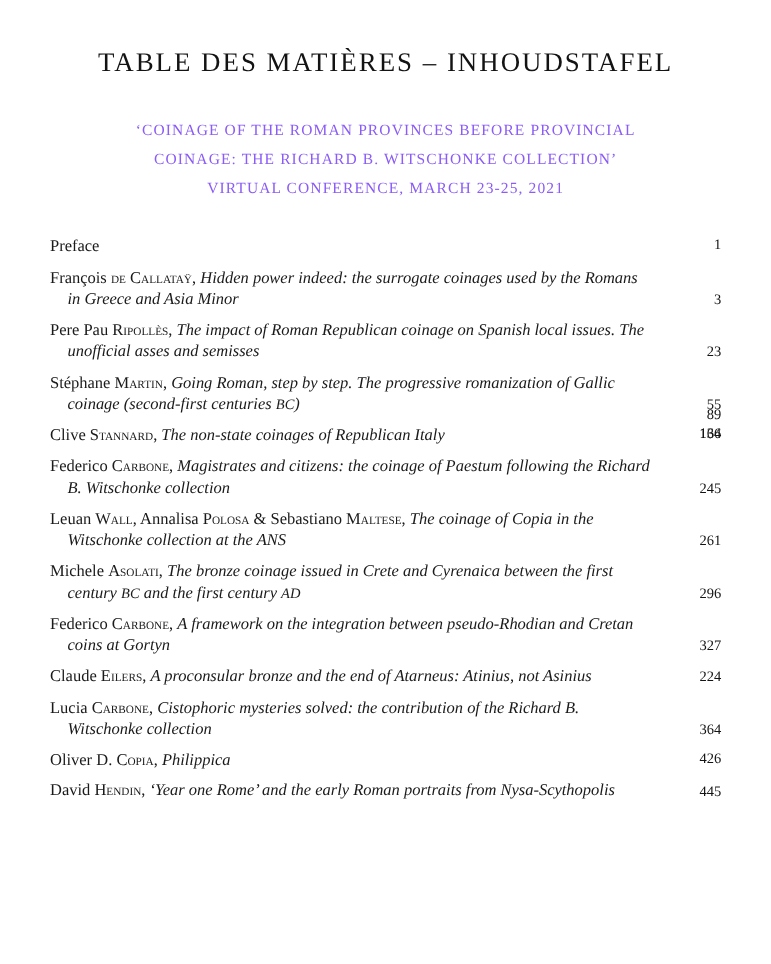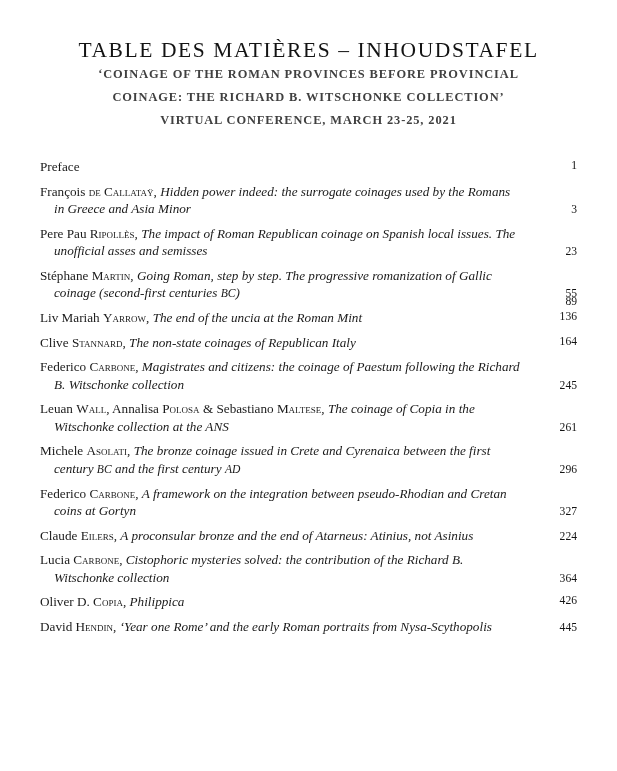--- a/index.html
+++ b/index.html
@@ -25,26 +25,27 @@
     text-align: center;
     font-size: 21.5px;
     letter-spacing: 1.6px;
     font-variant: small-caps;
     font-weight: normal;
     margin: 12px 0 0 0;
     color: #131313;
   }
   .subtitle-block {
     text-align: center;
+    margin-top: 30px;
     font-size: 12.4px;
-    font-weight: bold;
+    font-weight: normal;
     letter-spacing: 0.9px;
     font-variant: small-caps;
     line-height: 1.85;
-    color: #404040;
+    color: #8b5cf6;
   }
   .subtitle-line {
     display: block;
   }
   .toc {
     margin-top: 26px;
   }
   .entry {
     position: relative;
     padding-right: 54px;
@@ -109,21 +110,20 @@
         <span class="page-num">23</span>
       </div>
       <div class="entry">
         <span class="text">Stéphane <span class="sc">Martin</span>, <span class="ti">Going Roman, step by step. The progressive romanization of Gallic coinage (second-first centuries <span class="sc-small">BC</span>)</span></span>
         <span class="page-num">55</span>
       </div>
       <div class="entry">
         <span class="page-num">89</span>
       </div>
       <div class="entry single">
-        <span class="text">Liv Mariah <span class="sc">Yarrow</span>, <span class="ti">The end of the uncia at the Roman Mint</span></span>
         <span class="page-num">136</span>
       </div>
       <div class="entry single">
         <span class="text">Clive <span class="sc">Stannard</span>, <span class="ti">The non-state coinages of Republican Italy</span></span>
         <span class="page-num">164</span>
       </div>
       <div class="entry">
         <span class="text">Federico <span class="sc">Carbone</span>, <span class="ti">Magistrates and citizens: the coinage of Paestum following the Richard B. Witschonke collection</span></span>
         <span class="page-num">245</span>
       </div>

